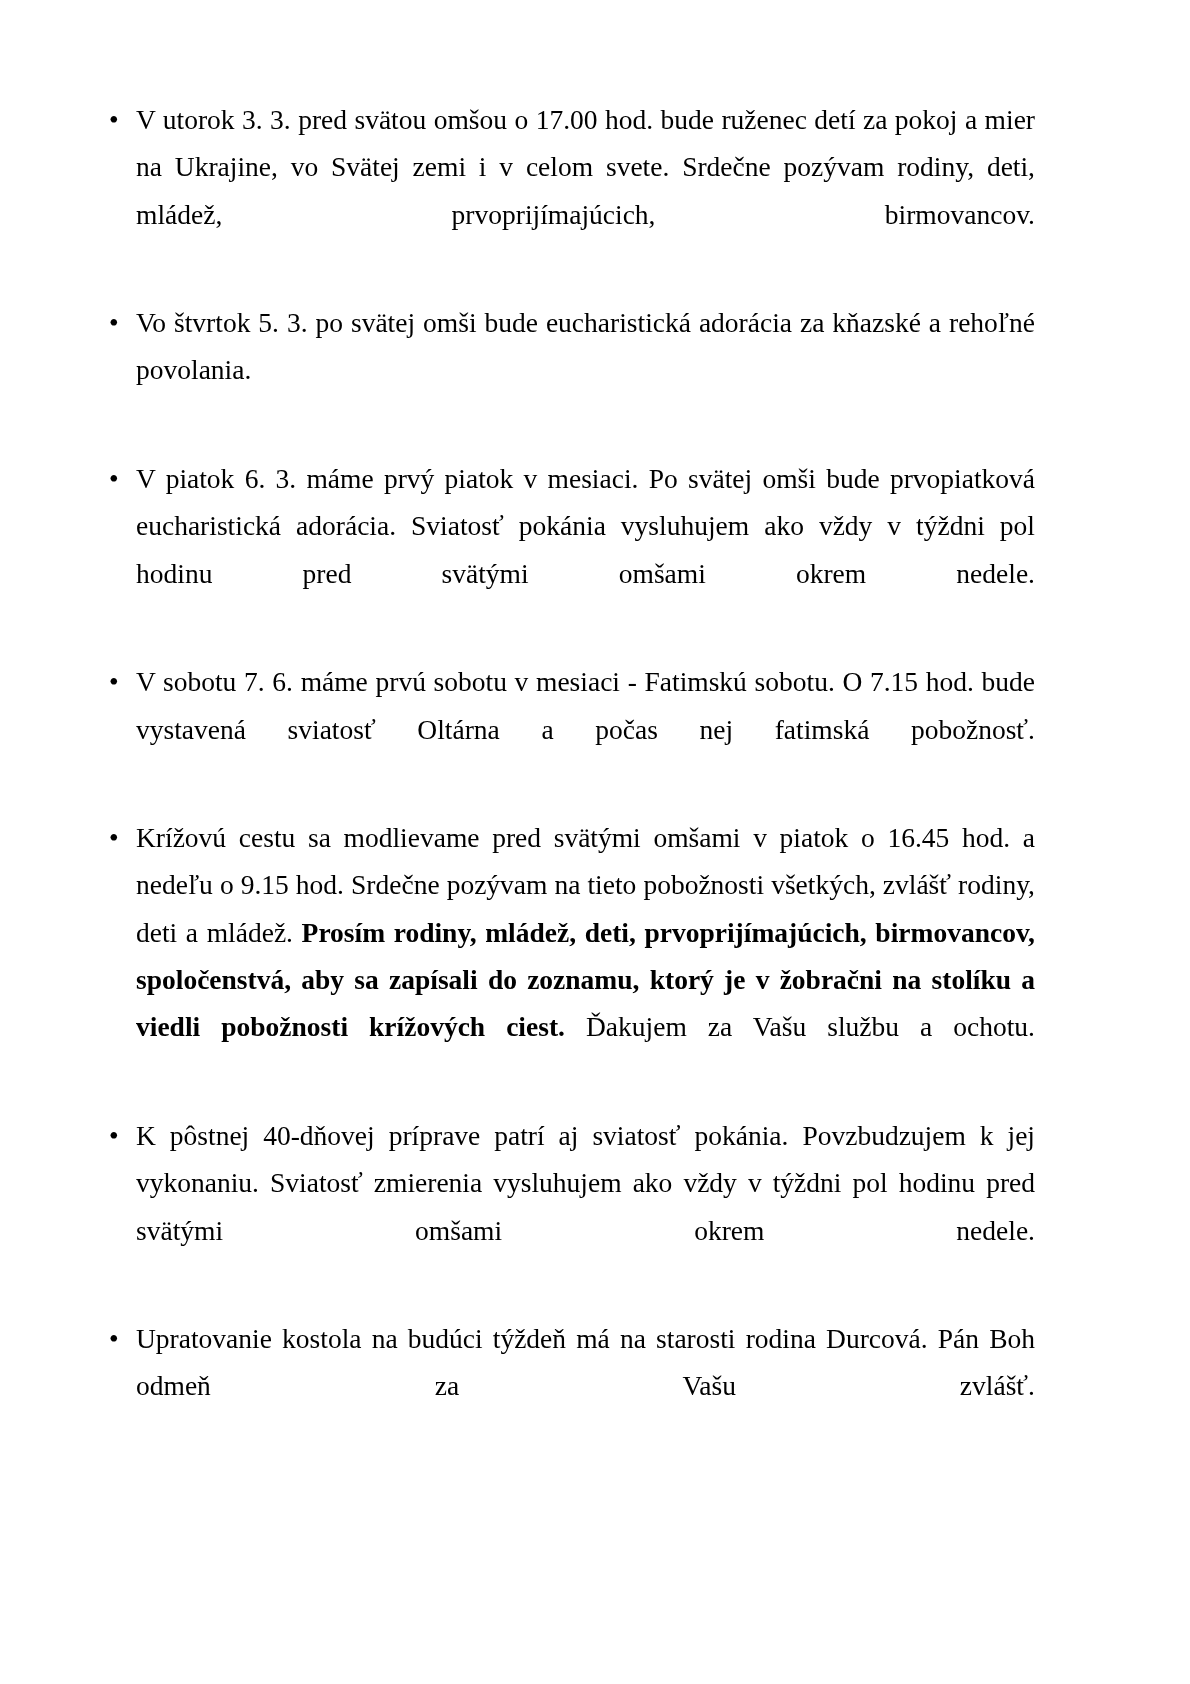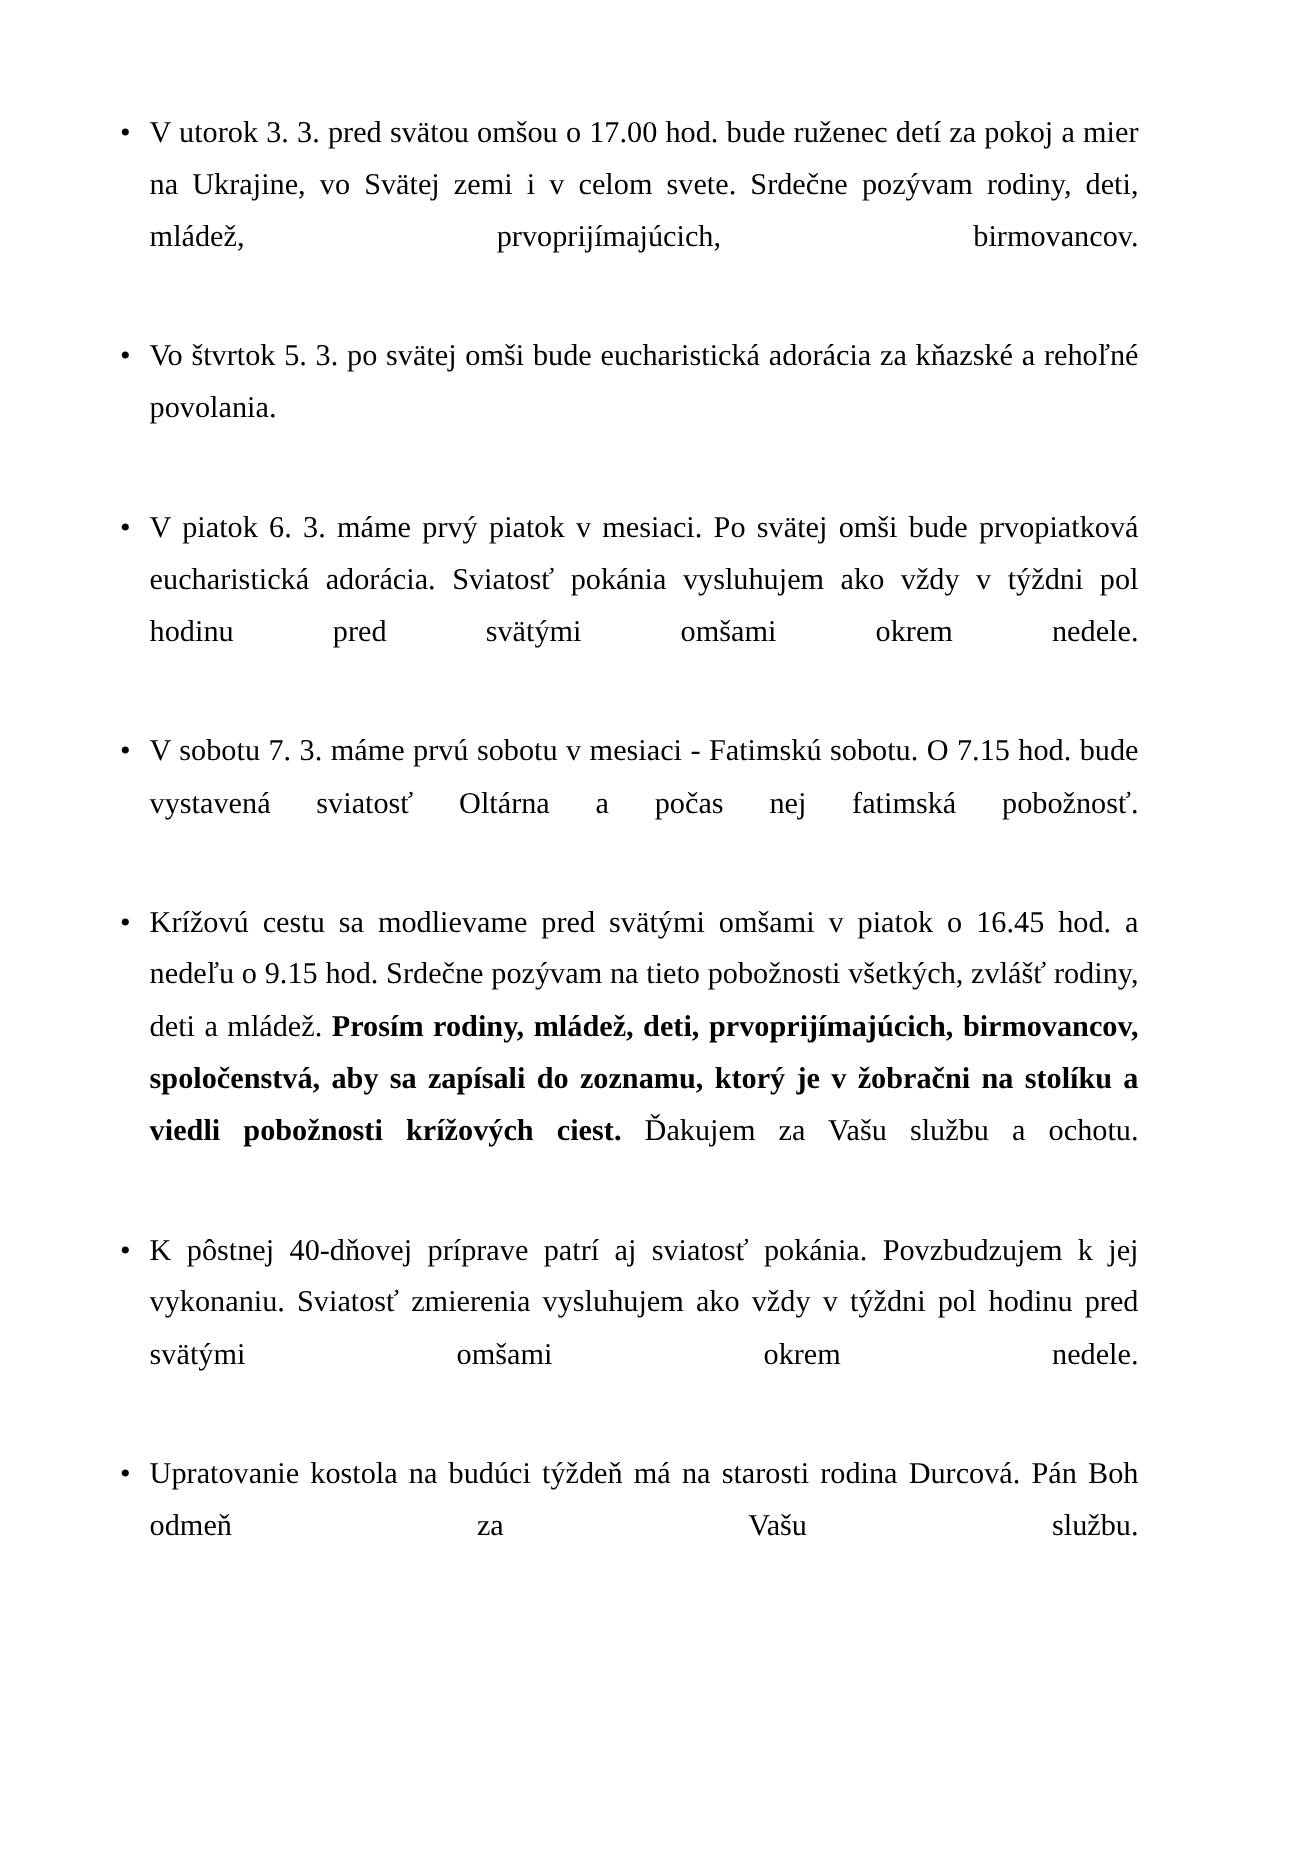--- a/index.html
+++ b/index.html
@@ -75,28 +75,28 @@
       <li class="bullet-item" id="item-thursday-adoration">
         <span class="bullet-marker">•</span>
         <span class="bullet-text"><span>Vo štvrtok 5. 3. po svätej omši bude eucharistická adorácia za kňazské a rehoľné povolania.</span></span>
       </li>
       <li class="bullet-item" id="item-friday-first-friday">
         <span class="bullet-marker">•</span>
         <span class="bullet-text"><span>V piatok 6. 3. máme prvý piatok v mesiaci. Po svätej omši bude prvopiatková eucharistická adorácia. Sviatosť pokánia vysluhujem ako vždy v týždni pol hodinu pred svätými omšami okrem nedele.</span></span>
       </li>
       <li class="bullet-item" id="item-saturday-fatima">
         <span class="bullet-marker">•</span>
-        <span class="bullet-text"><span>V sobotu 7. 3. máme prvú sobotu v mesiaci - Fatimskú sobotu. O 7.15 hod. bude vystavená sviatosť Oltárna a počas nej fatimská pobožnosť.</span></span>
+        <span class="bullet-text"><span>V sobotu 7. 6. máme prvú sobotu v mesiaci - Fatimskú sobotu. O 7.15 hod. bude vystavená sviatosť Oltárna a počas nej fatimská pobožnosť.</span></span>
       </li>
       <li class="bullet-item" id="item-way-of-the-cross">
         <span class="bullet-marker">•</span>
         <span class="bullet-text"><span>Krížovú cestu sa modlievame pred svätými omšami v piatok o 16.45 hod. a nedeľu o 9.15 hod. Srdečne pozývam na tieto pobožnosti všetkých, zvlášť rodiny, deti a mládež. </span><b class="bold-run">Prosím rodiny, mládež, deti, prvoprijímajúcich, birmovancov, spoločenstvá, aby sa zapísali do zoznamu, ktorý je v žobračni na stolíku a viedli pobožnosti krížových ciest.</b><span> Ďakujem za Vašu službu a ochotu.</span></span>
       </li>
       <li class="bullet-item" id="item-lenten-preparation">
         <span class="bullet-marker">•</span>
         <span class="bullet-text"><span>K pôstnej 40-dňovej príprave patrí aj sviatosť pokánia. Povzbudzujem k jej vykonaniu. Sviatosť zmierenia vysluhujem ako vždy v týždni pol hodinu pred svätými omšami okrem nedele.</span></span>
       </li>
       <li class="bullet-item" id="item-church-cleaning">
         <span class="bullet-marker">•</span>
-        <span class="bullet-text"><span>Upratovanie kostola na budúci týždeň má na starosti rodina Durcová. Pán Boh odmeň za Vašu službu.</span></span>
+        <span class="bullet-text"><span>Upratovanie kostola na budúci týždeň má na starosti rodina Durcová. Pán Boh odmeň za Vašu zvlášť.</span></span>
       </li>
     </ul>
 </div>
 
 </body></html>

